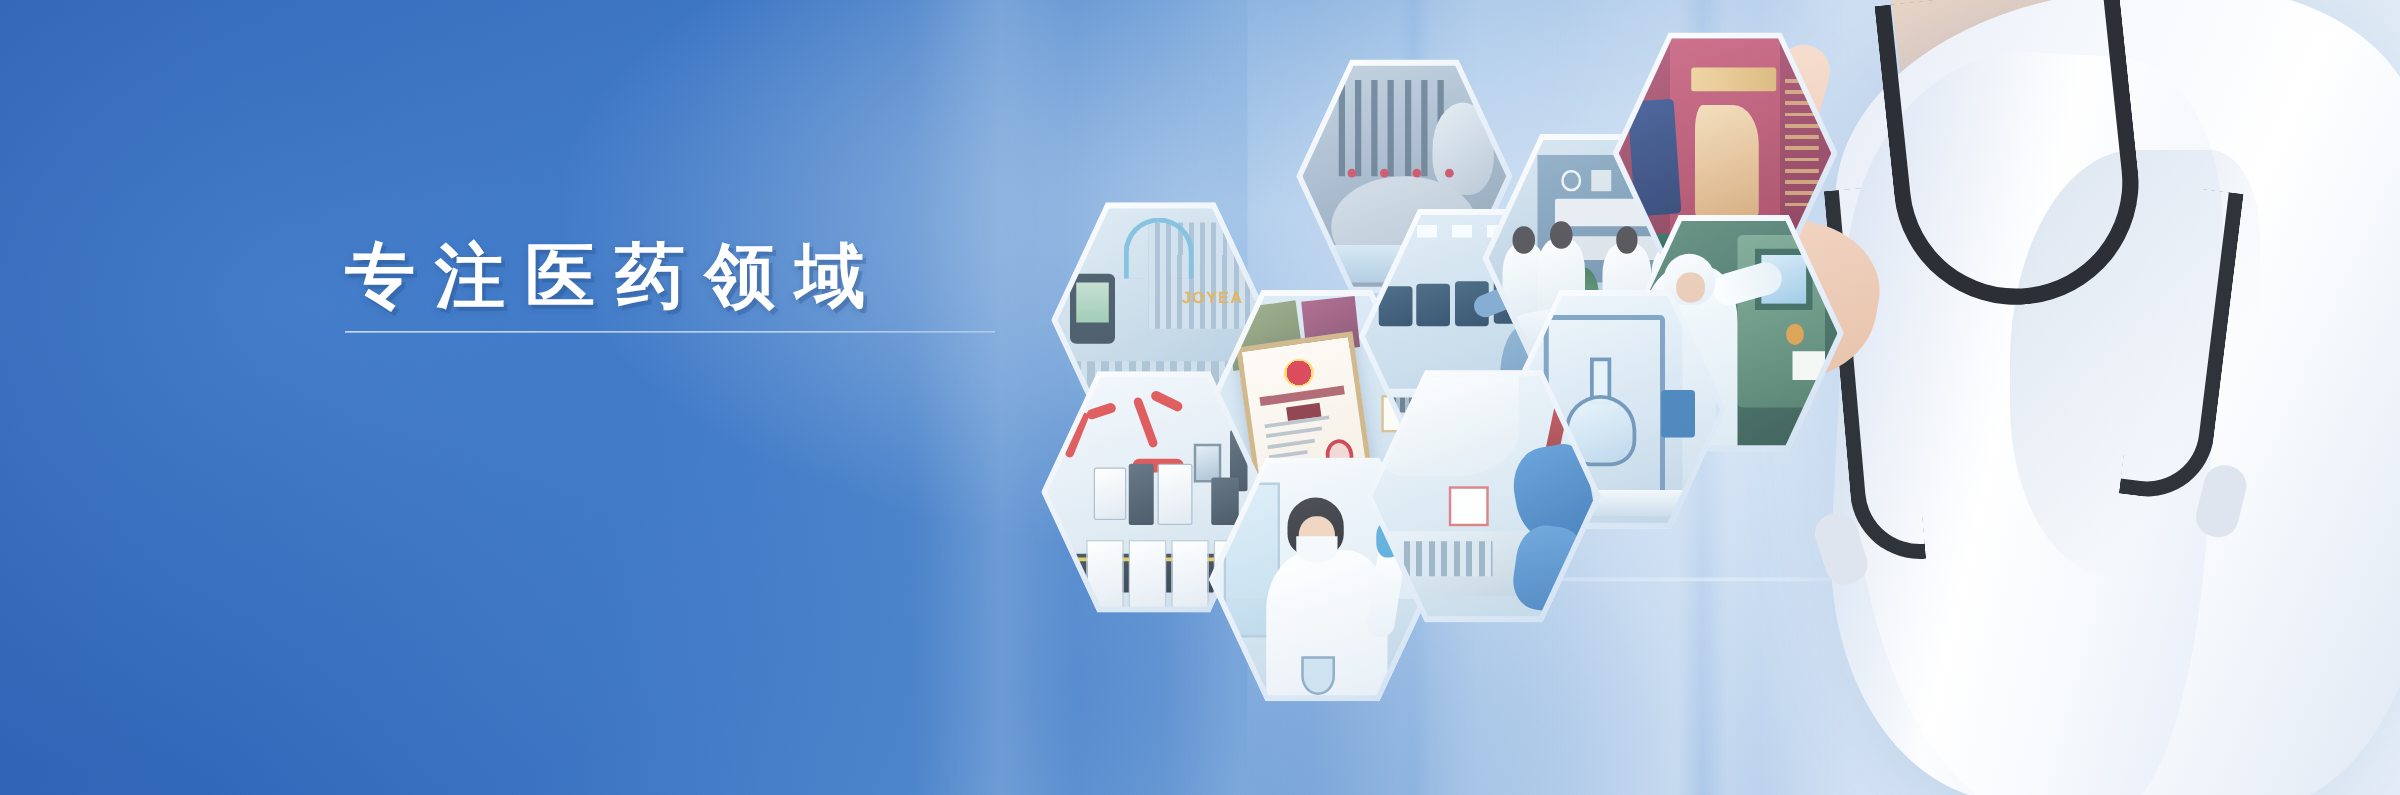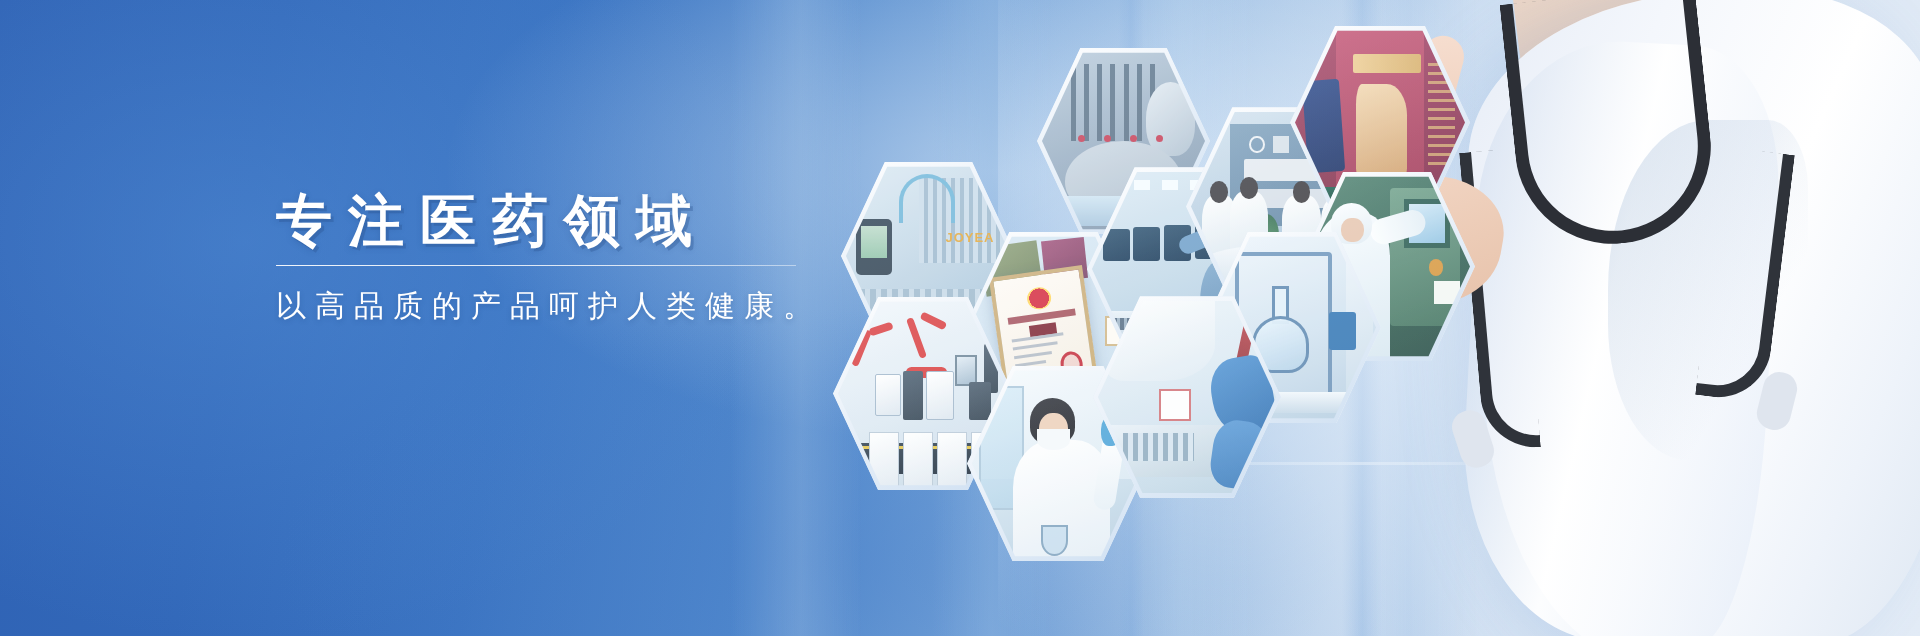--- a/index.html
+++ b/index.html
@@ -545,16 +545,15 @@
         </div>
         <div class="tint"></div>
       </div>
     </div>
 
   </div>
 
   <div class="text-block">
     <div class="headline">专注医药领域</div>
     <div class="divider"></div>
-    <div class="subhead">以高品质的产品呵护人类健康。</div>
   </div>
 
 </div>
 
 </body></html>

